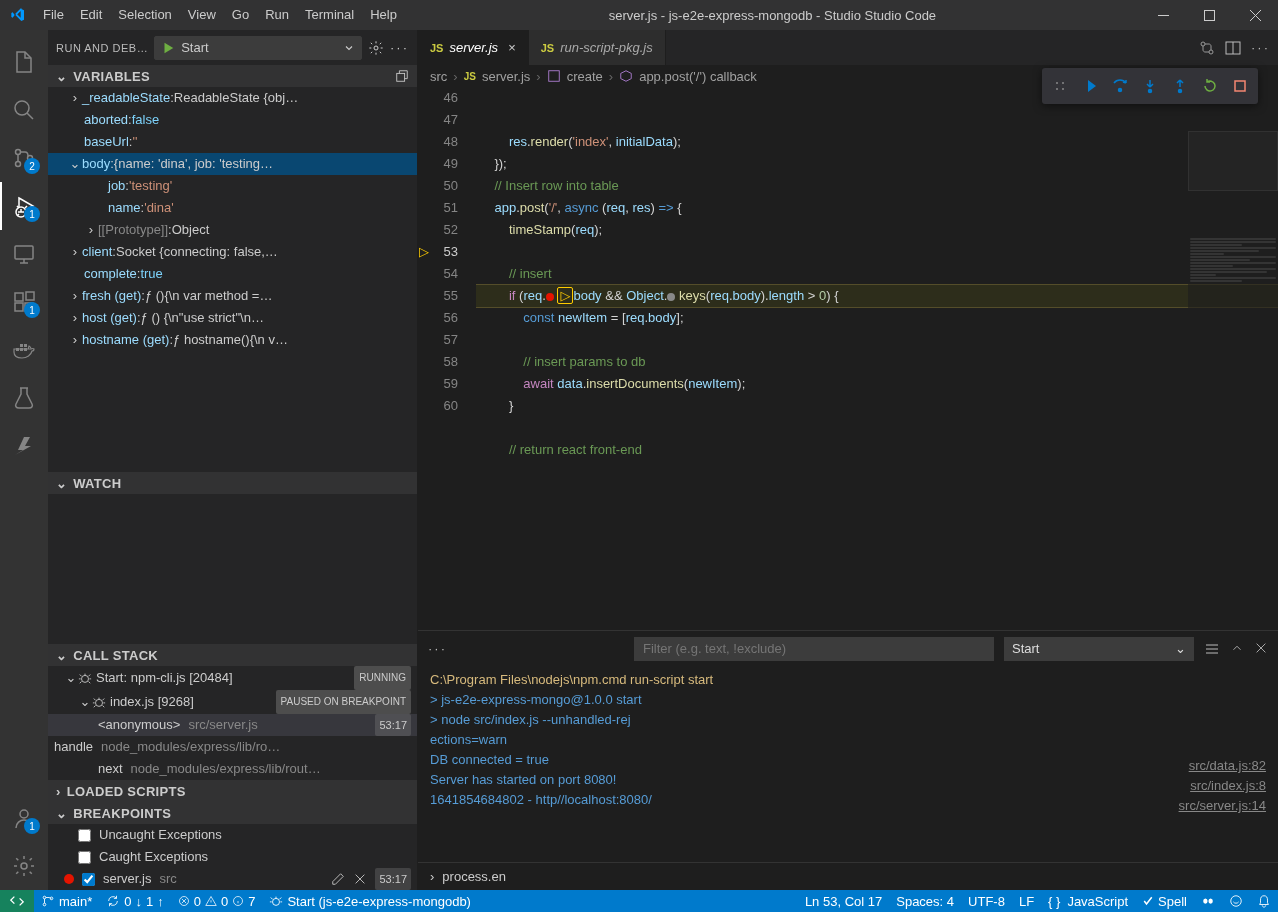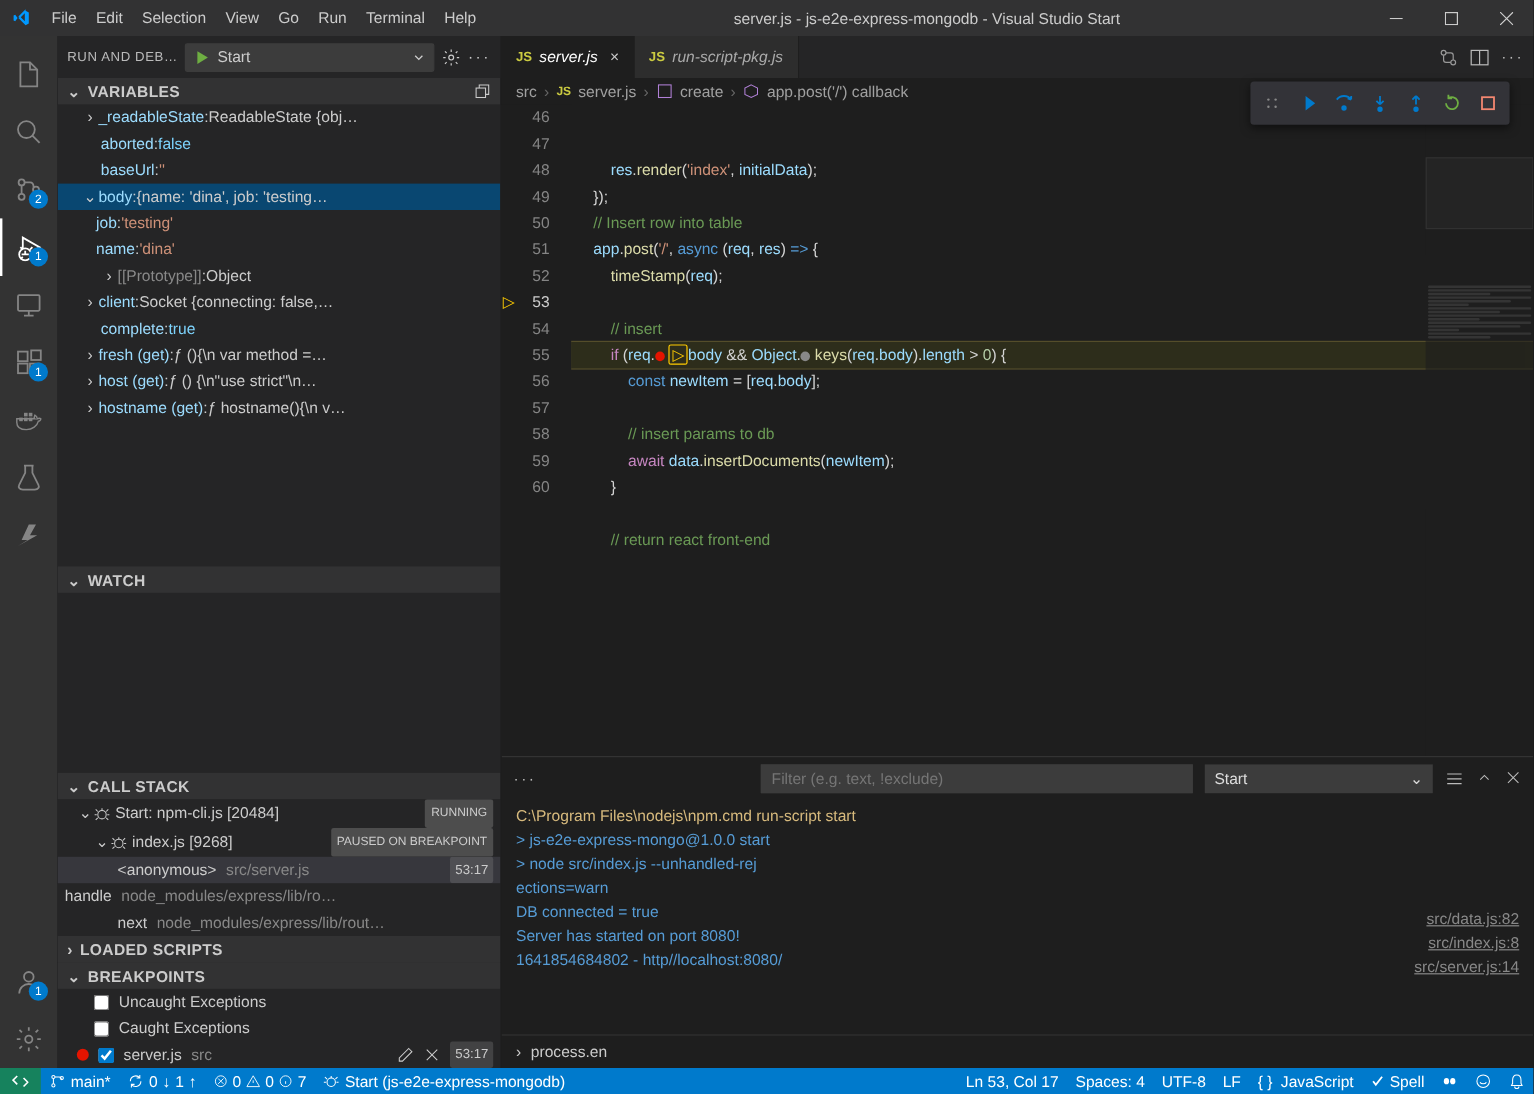--- a/index.html
+++ b/index.html
@@ -21,21 +21,21 @@
 .sidebar-top{height:35px;display:flex;align-items:center;padding:0 8px;gap:6px}
 .sidebar-title{color:#bbb;font-size:11px;letter-spacing:.5px}
 .run-select{flex:1;display:flex;align-items:center;background:#3c3c3c;border:1px solid #3c3c3c;border-radius:2px;height:24px;padding:0 6px;gap:6px;min-width:0}
 .run-select .play{color:#6eae42}
 .run-select span{flex:1;overflow:hidden;text-overflow:ellipsis;white-space:nowrap}
 .panel-head{height:22px;background:rgba(128,128,128,.15);display:flex;align-items:center;padding:0 8px;gap:6px;font-size:11px;font-weight:700;color:#ccc;letter-spacing:.3px}
 .panel-head .spacer{flex:1}
 .tree{font-family:Consolas,monospace;font-size:13px;line-height:22px;color:#ccc}
 .tree-row{display:flex;align-items:center;white-space:nowrap;overflow:hidden;padding:0 4px}
 .tree-row.selected{background:#094771;color:#fff}
-.indent1{padding-left:20px}.indent2{padding-left:36px}.indent3{padding-left:32px}
+.indent1{padding-left:20px}.indent2{padding-left:36px}.indent3{padding-left:60px}
 .tw{display:inline-block;width:14px;text-align:center;color:#ccc;flex-shrink:0}
 .key{color:#9cdcfe}.str{color:#ce9178}.bool{color:#7dd3fc}.punc{color:#ccc}.obj{color:#ccc}
 .watch,.callstack,.loaded,.breakpoints{flex-shrink:0}
 .vars{flex:1;overflow:hidden}
 .callstack .status{background:#4d4d4d;color:#ccc;font-size:10px;padding:1px 5px;border-radius:2px;margin-left:auto}
 .cs-row{display:flex;align-items:center;padding:0 6px;line-height:22px;font-size:13px;overflow:hidden}
 .cs-row .dim{color:#888;margin-left:8px;flex:1;overflow:hidden;text-overflow:ellipsis;white-space:nowrap}
 .cs-row .ln{background:rgba(136,136,136,.3);padding:0 4px;border-radius:2px;font-size:11px;color:#ccc;flex-shrink:0}
 .cs-row.selected{background:#37373d}
 .bp-row{display:flex;align-items:center;padding:0 6px;line-height:22px;gap:8px}
@@ -92,21 +92,21 @@
   <div class="menubar">
     <div class="menu-item">File</div>
     <div class="menu-item">Edit</div>
     <div class="menu-item">Selection</div>
     <div class="menu-item">View</div>
     <div class="menu-item">Go</div>
     <div class="menu-item">Run</div>
     <div class="menu-item">Terminal</div>
     <div class="menu-item">Help</div>
   </div>
-  <div class="title">server.js - js-e2e-express-mongodb - Visual Studio Start</div>
+  <div class="title">server.js - js-e2e-express-mongodb - Studio Studio Code</div>
   <div class="win-controls">
     <div class="win-btn">
         <svg width="11" height="1">
           <rect width="11" height="1" fill="#ccc"></rect>
         </svg>
       </div>
     <div class="win-btn">
         <svg width="11" height="11">
           <rect x=".5" y=".5" width="10" height="10" fill="none" stroke="#ccc"></rect>
         </svg>

